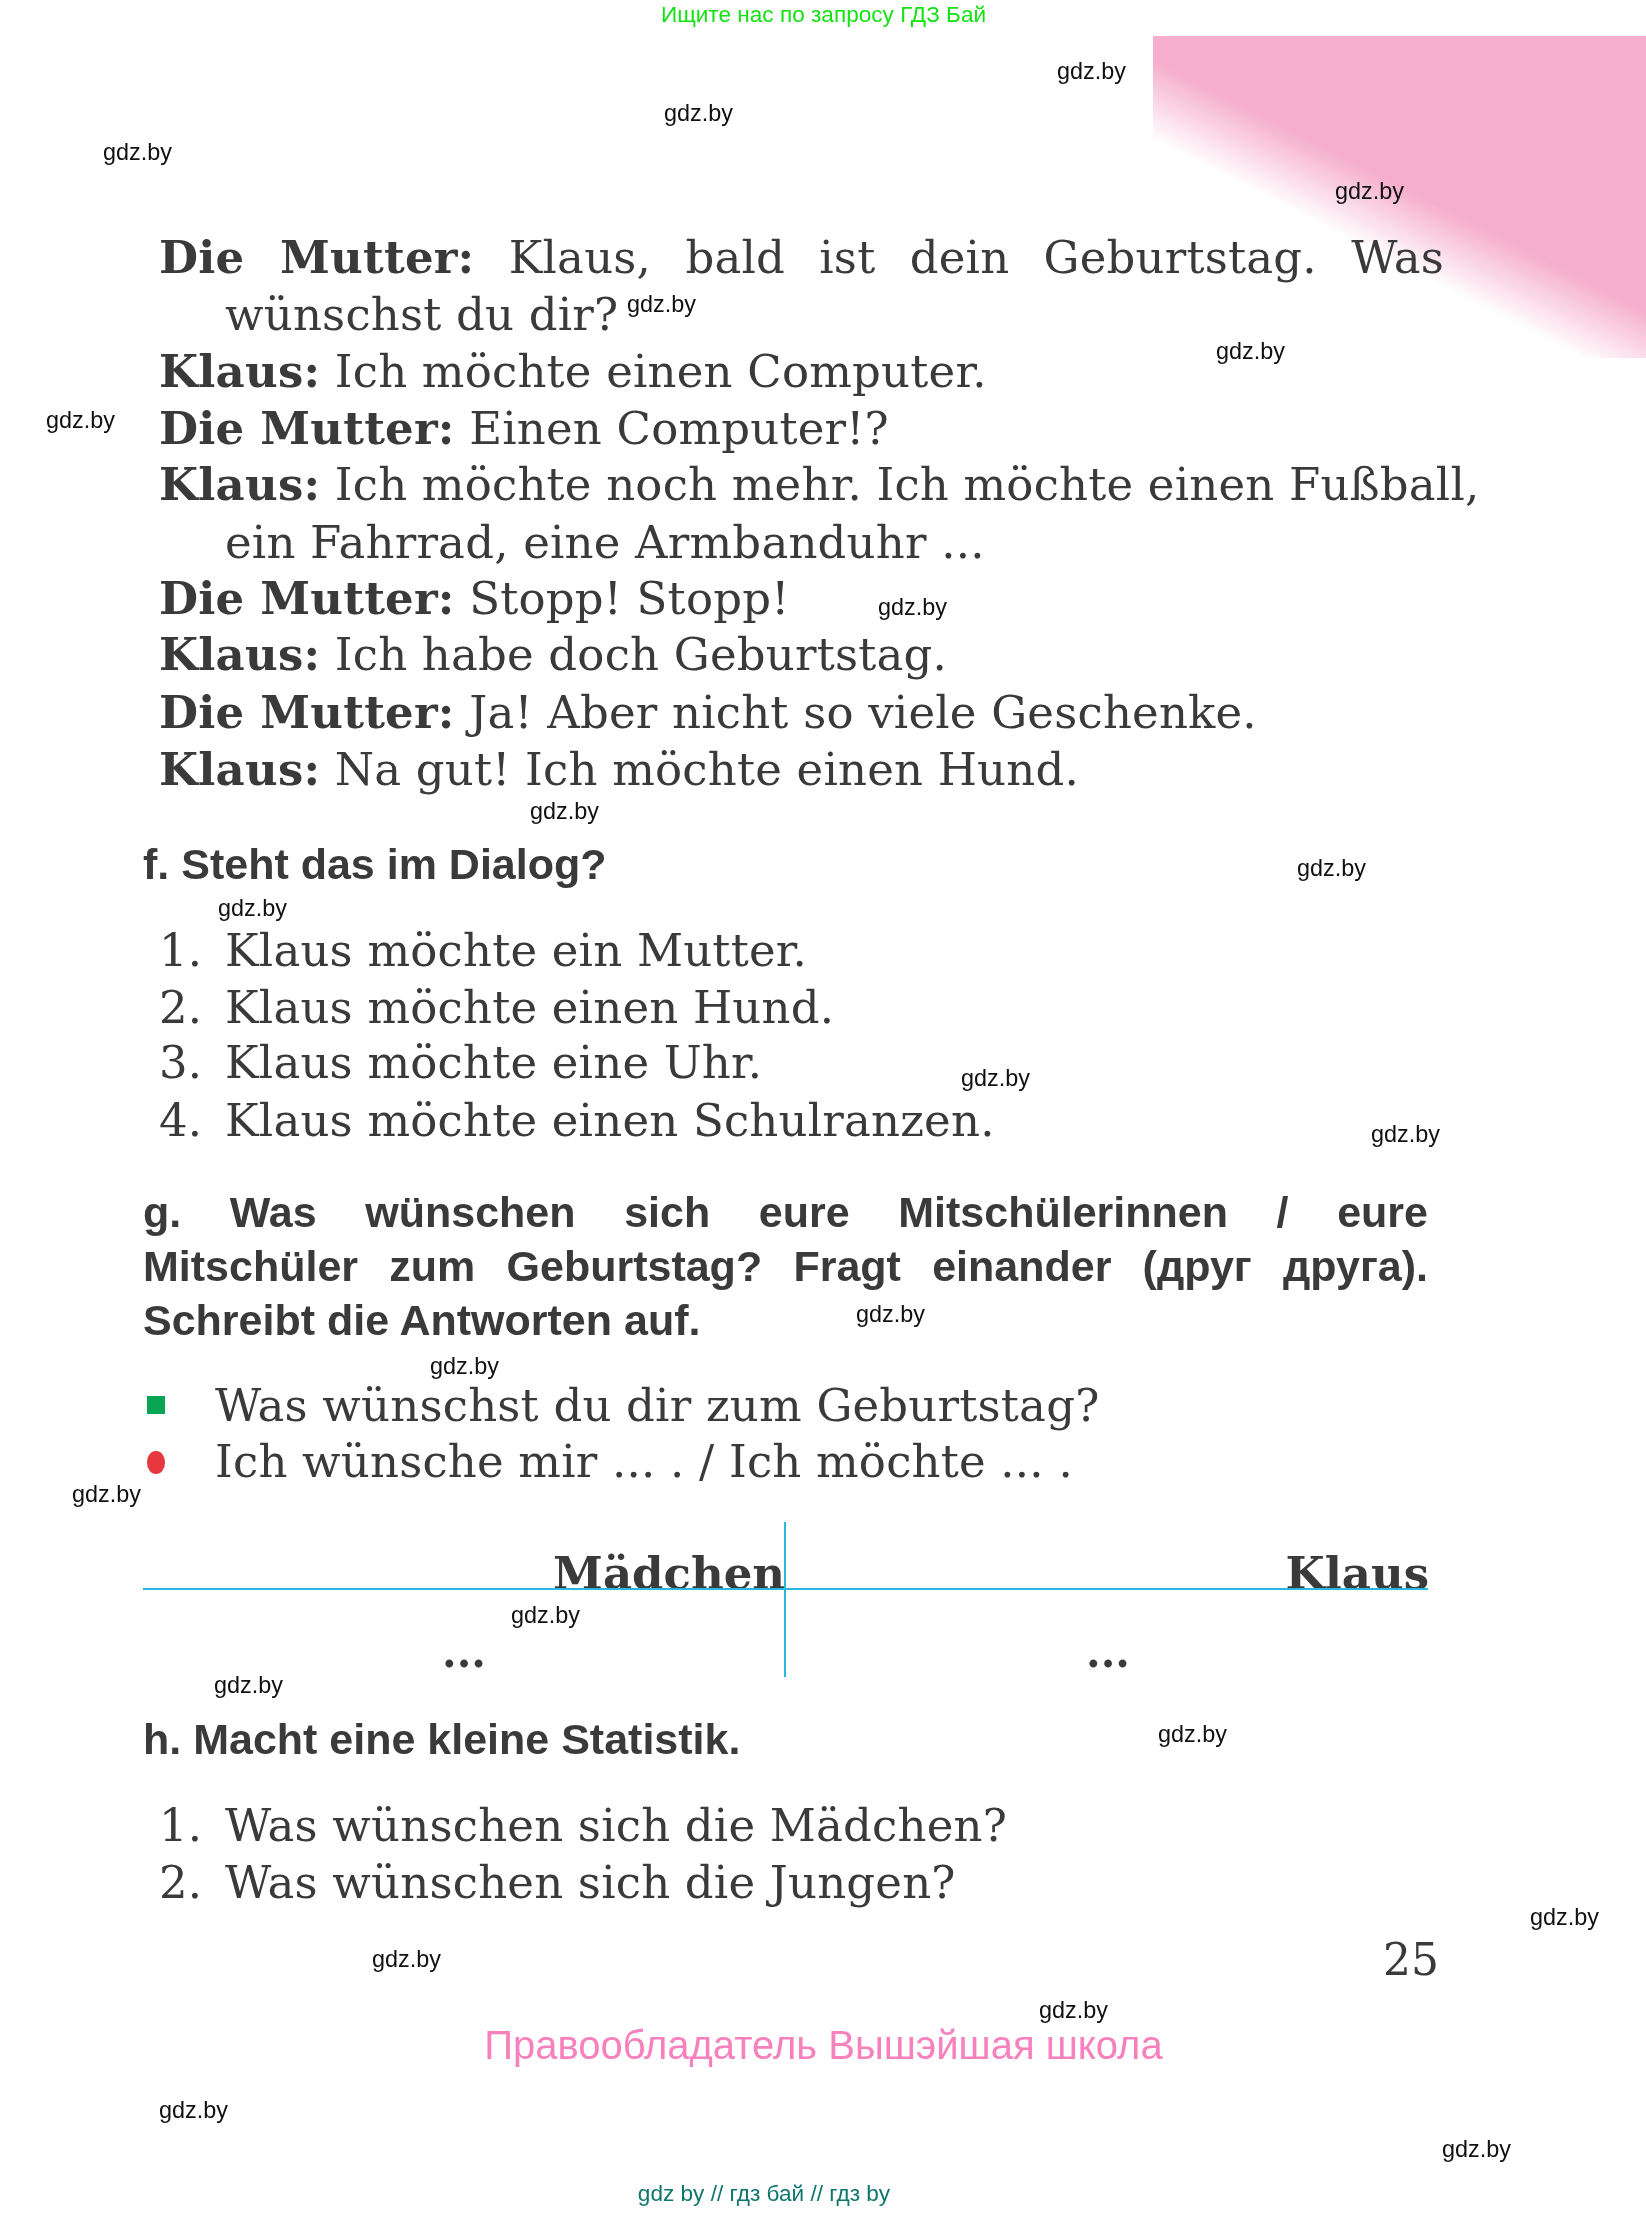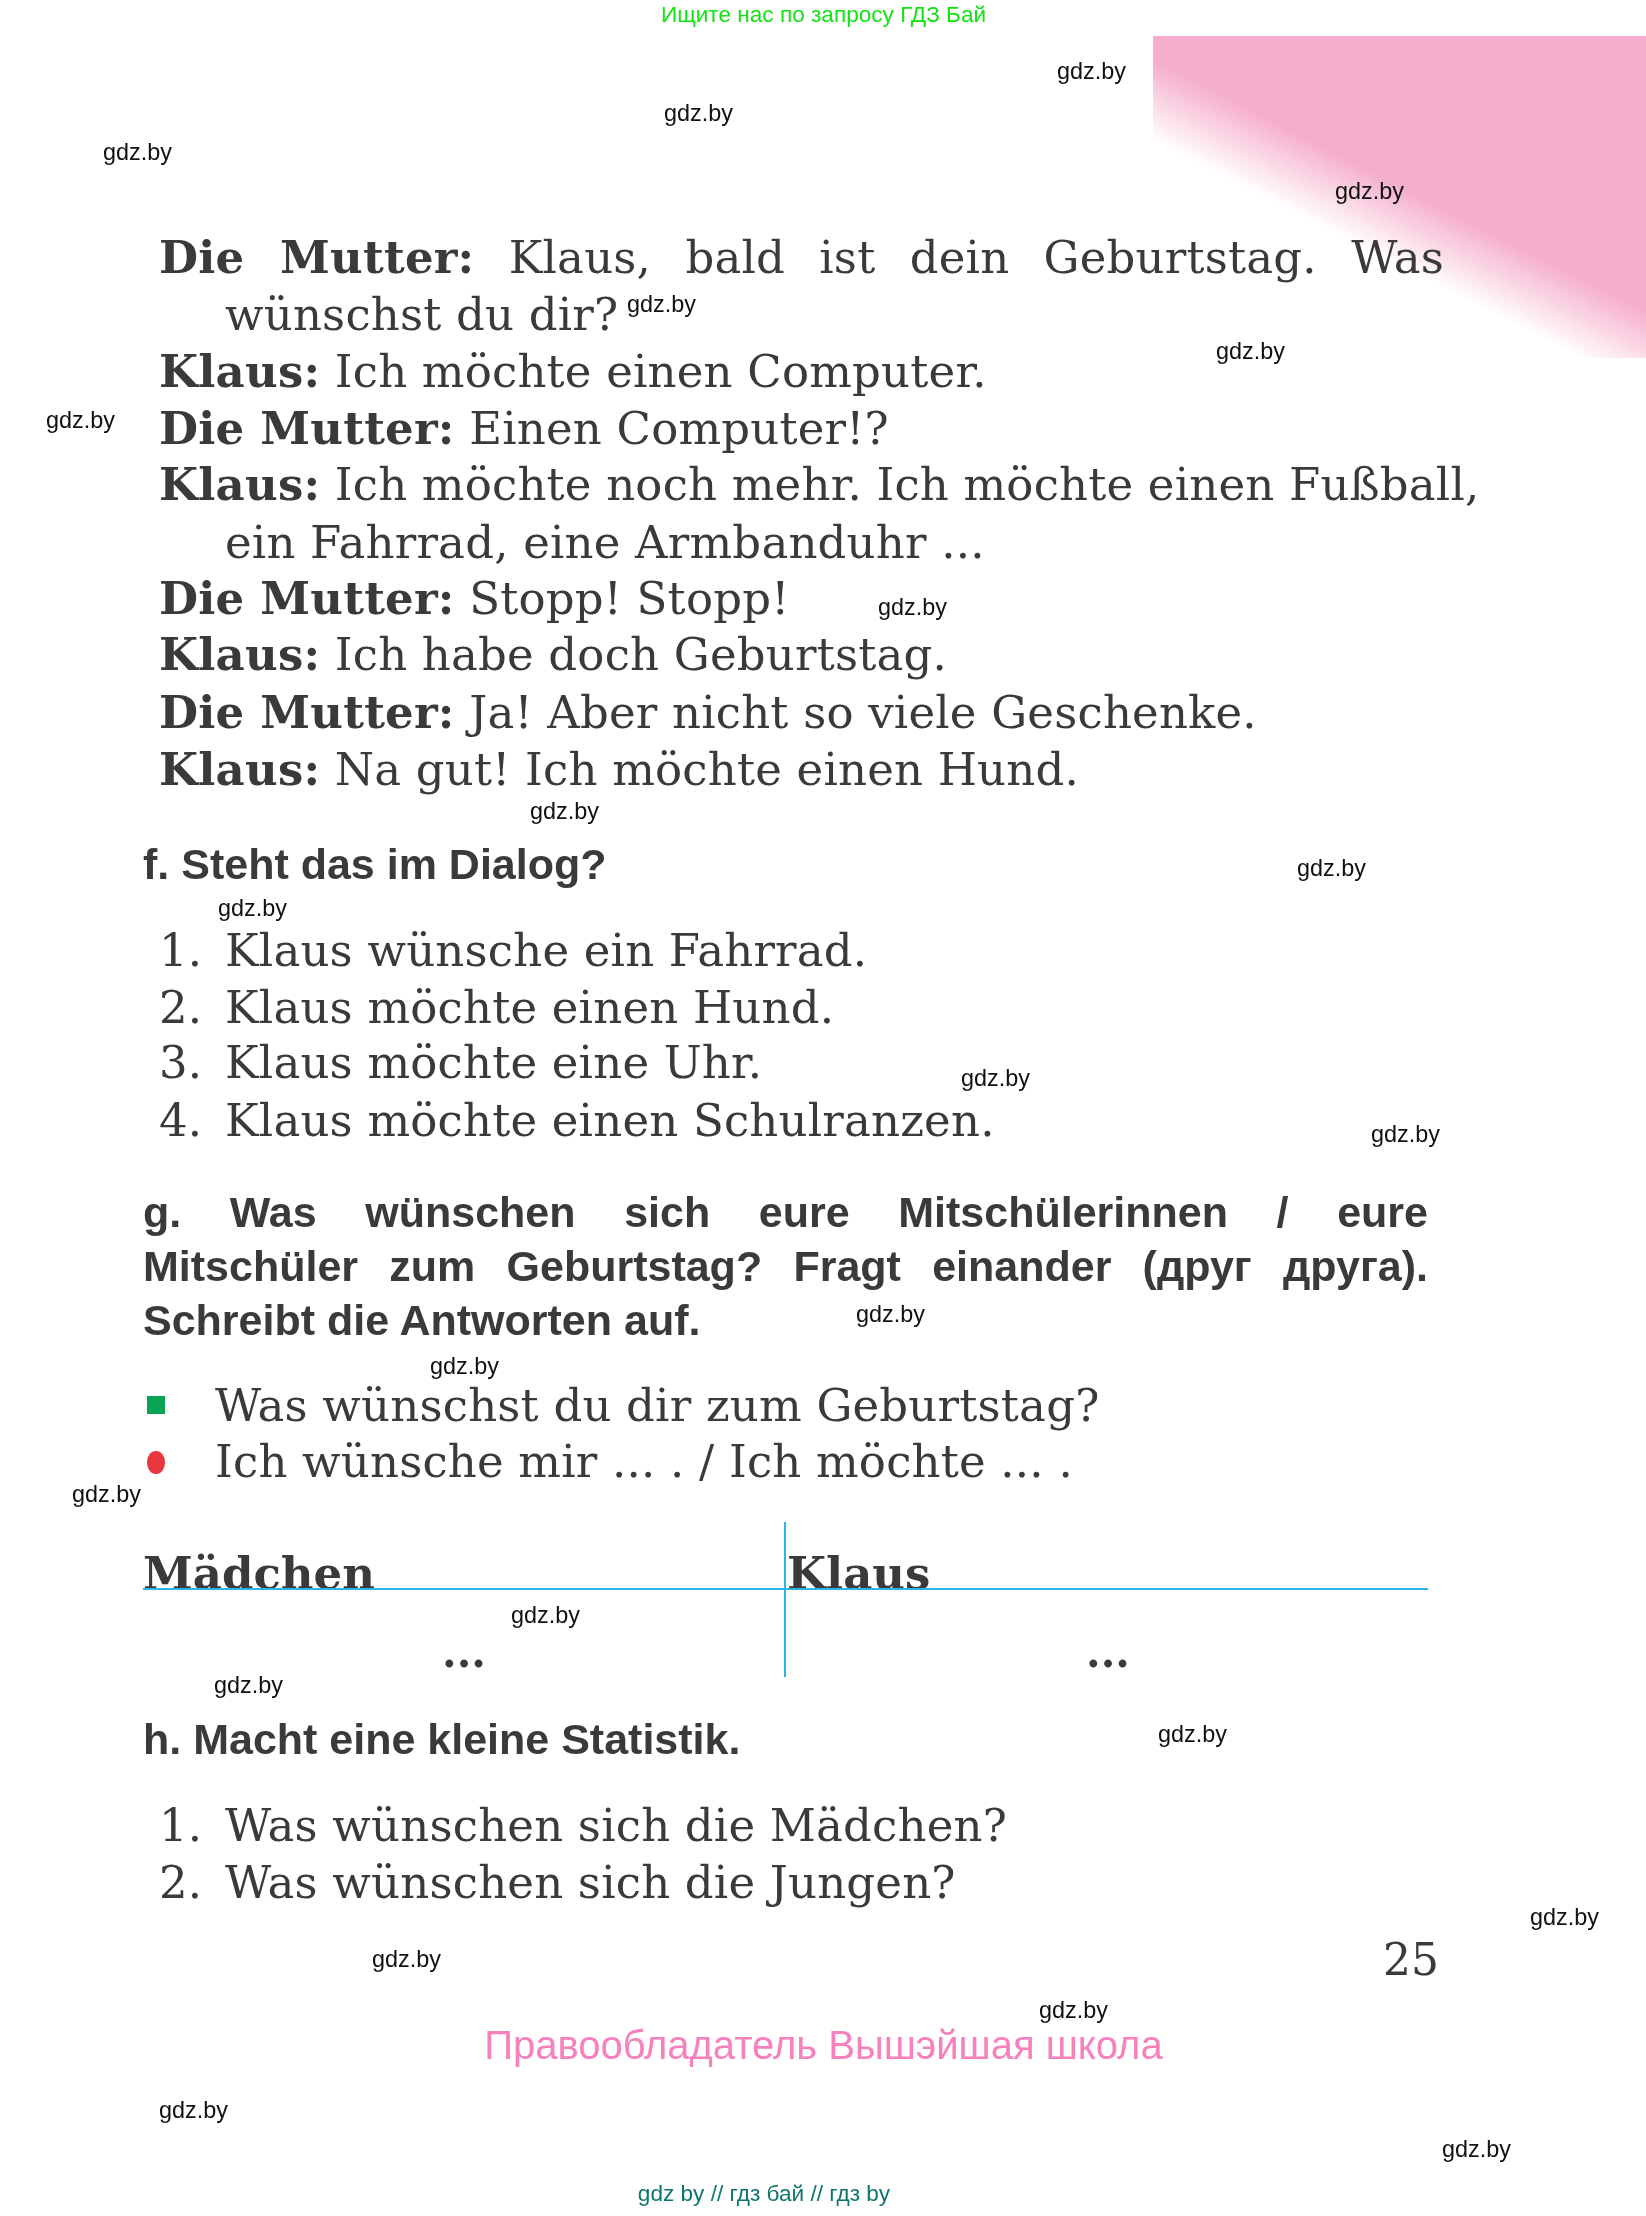--- a/index.html
+++ b/index.html
@@ -29,21 +29,21 @@
   .spk { font-weight: bold; text-align: right; }
   .justify { width: 1285px; text-align: justify; text-align-last: justify; white-space: normal; }
   .task {
     position: absolute; left: 0; font-family: "Liberation Sans", sans-serif;
     font-weight: bold; font-size: 43px; line-height: 53px; color: #3a3a3a;
   }
   .task.justify { width: 1285px; }
   .num { display: inline-block; width: 66px; }
   .bullet-sq { position: absolute; width: 17.7px; height: 17.7px; background: #0aa455; }
   .bullet-dot { position: absolute; width: 17.7px; height: 22.6px; border-radius: 50%; background: #e8363f; }
-  .tbl-h { position: absolute; top: 1547px; font-size: 45px; font-weight: bold; text-align: left; width: 642px; }
+  .tbl-h { position: absolute; top: 1547px; font-size: 45px; font-weight: bold; text-align: right; width: 642px; }
   .hline { position: absolute; left: 143px; top: 1588px; width: 1285px; height: 2.4px; background: #29b6e0; }
   .vline { position: absolute; left: 784px; top: 1522px; width: 1.6px; height: 155px; background: #29b6e0; }
   .dots { position: absolute; top: 1628px; font-size: 42px; font-weight: bold; text-align: center; width: 642px; }
   .page-num { position: absolute; left: 1383px; top: 1934px; font-size: 44px; }
   .rights {
     position: absolute; left: 0; top: 2023px; width: 1647px; text-align: center;
     font-family: "Liberation Sans", sans-serif; font-size: 40px; color: #f781bd;
   }
   .bottom-links {
     position: absolute; left: 0; top: 2181px; width: 1528px; text-align: center;
@@ -116,21 +116,21 @@
     <span class="spk">Die Mutter:</span>
     <span>Ja! Aber nicht so viele Geschenke.</span>
   </div>
   <div class="line" style="top:744px">
     <span class="spk">Klaus:</span>
     <span>Na gut! Ich möchte einen Hund.</span>
   </div>
 
   <div class="task" style="top:838px">f. Steht das im Dialog?</div>
   <div class="line" style="top:925px">
-    <span class="num">1.</span><span>Klaus wünsche ein Fahrrad.</span>
+    <span class="num">1.</span><span>Klaus möchte ein Mutter.</span>
   </div>
   <div class="line" style="top:982px">
     <span class="num">2.</span><span>Klaus möchte einen Hund.</span>
   </div>
   <div class="line" style="top:1037px">
     <span class="num">3.</span><span>Klaus möchte eine Uhr.</span>
   </div>
   <div class="line" style="top:1095px">
     <span class="num">4.</span><span>Klaus möchte einen Schulranzen.</span>
   </div>

